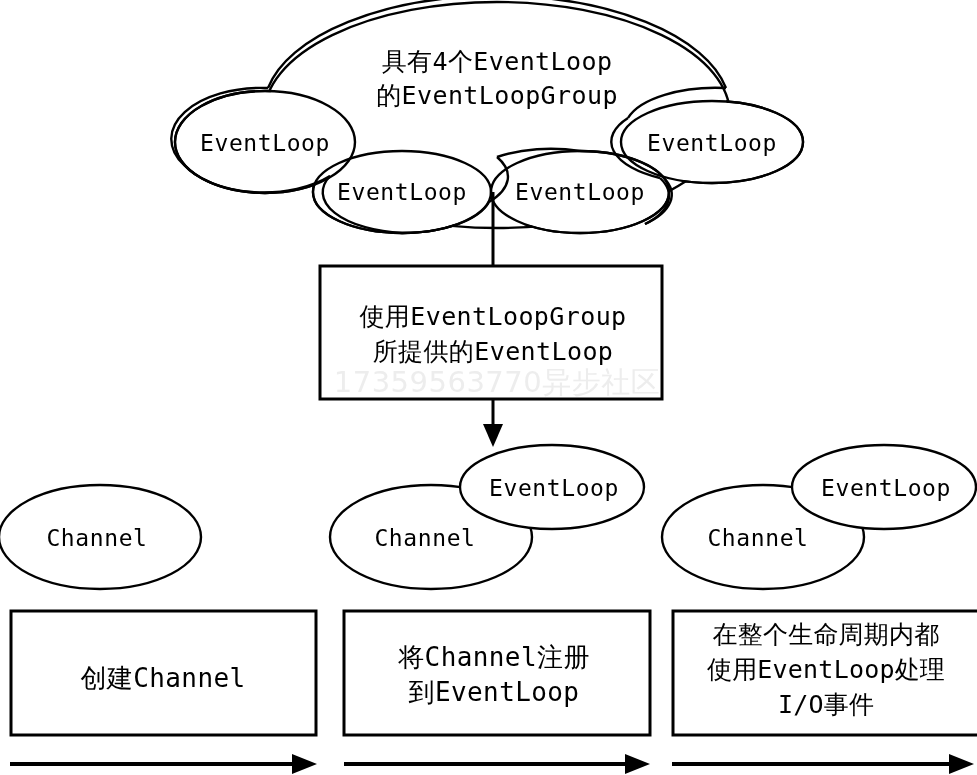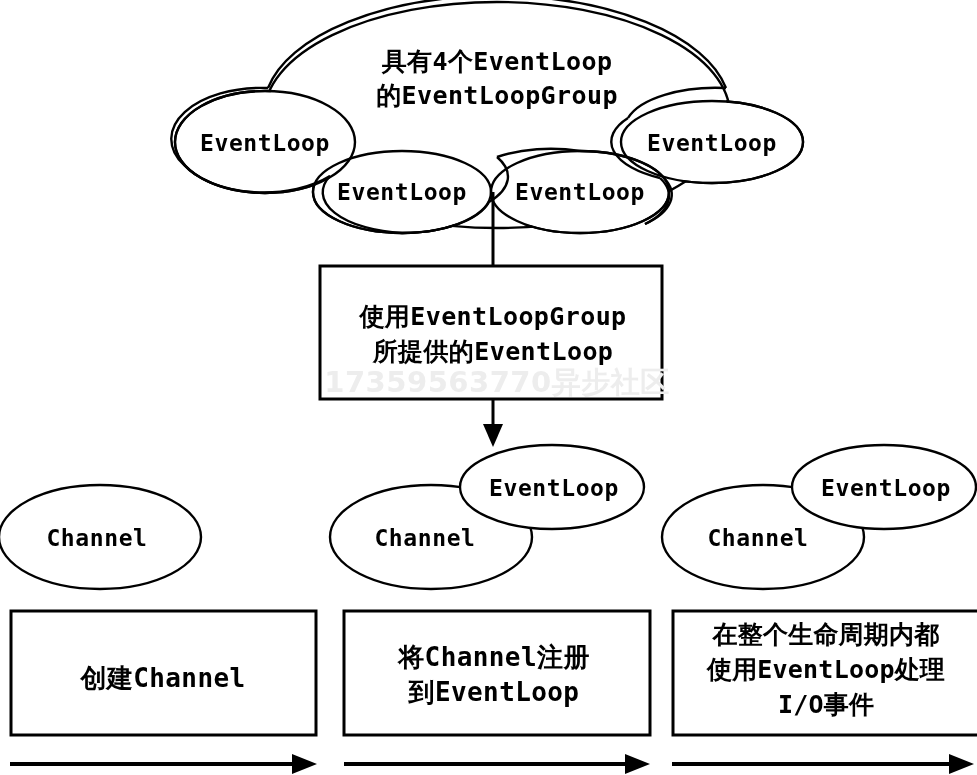--- a/index.html
+++ b/index.html
@@ -11,21 +11,20 @@
     width: 977px;
     height: 775px;
     overflow: hidden;
     font-family: "Liberation Sans", sans-serif;
   }
   #diagram-root {
     position: relative;
     width: 977px;
     height: 775px;
     background: #ffffff;
-    font-weight: bold;
   }
   svg#diagram-svg {
     display: block;
     width: 977px;
     height: 775px;
   }
   .shape-stroke {
     fill: #ffffff;
     stroke: #000000;
     stroke-width: 2.4;

